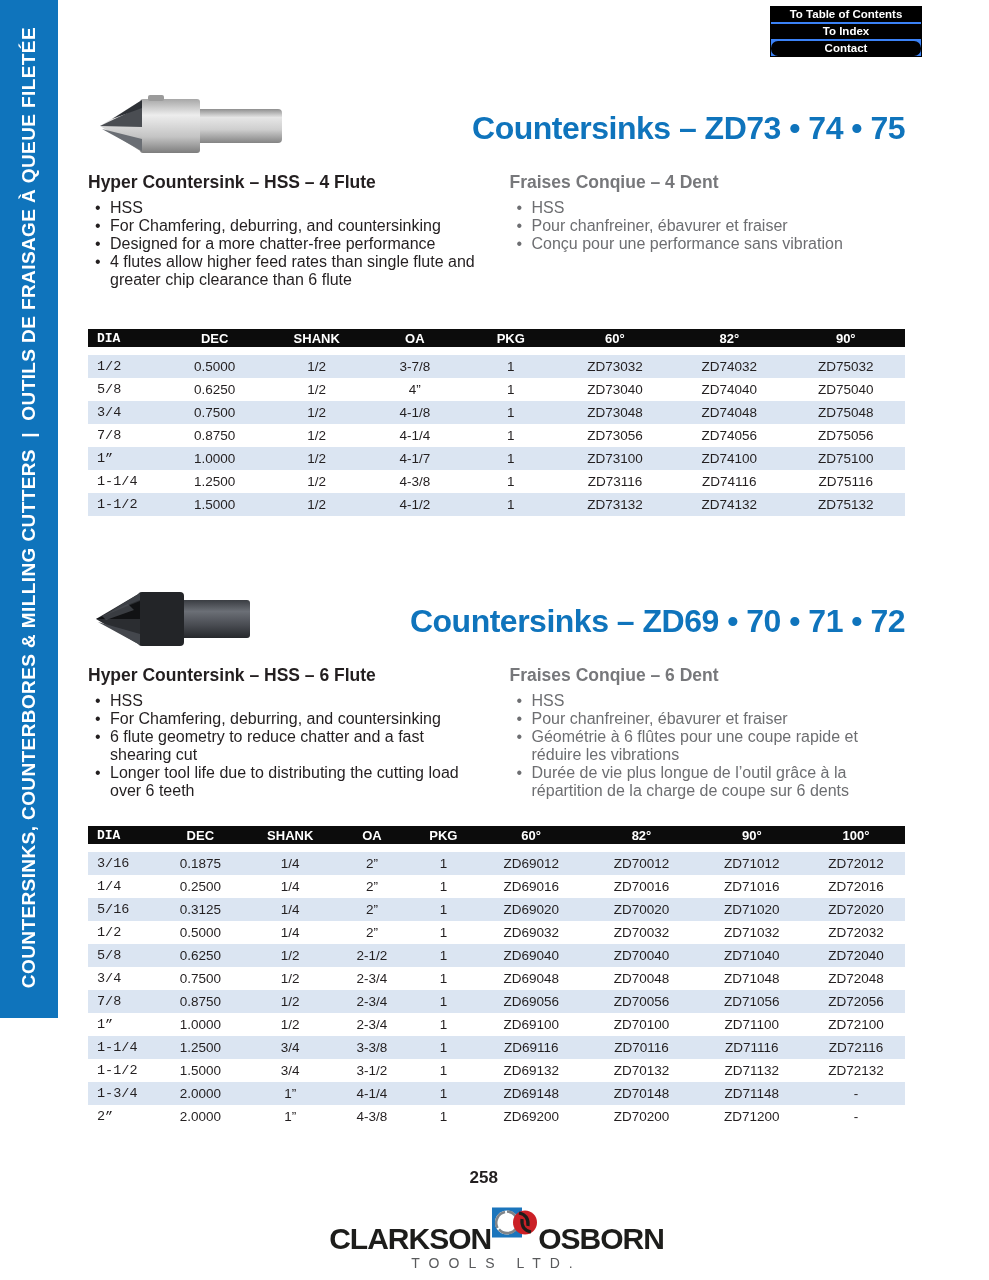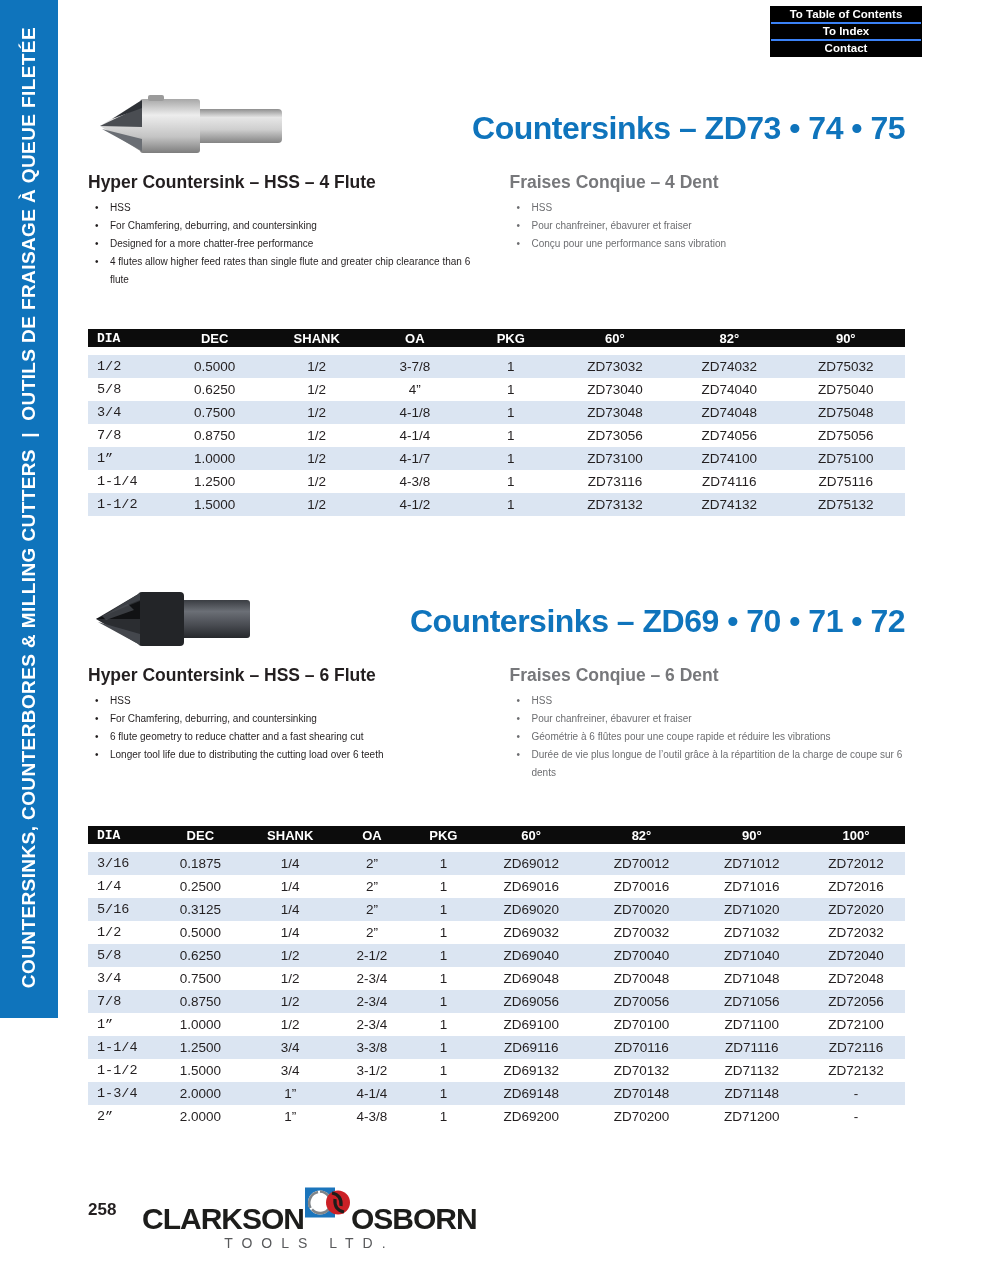--- a/index.html
+++ b/index.html
@@ -10,37 +10,37 @@
   
   .sidebar { position:absolute; left:0; top:0; width:58px; height:1018px; background:#0f74bc;
              display:flex; align-items:flex-end; justify-content:center; padding-bottom:30px; }
   .sidebar-text { writing-mode:vertical-rl; transform:rotate(180deg); color:#fff; font-weight:bold;
                   font-size:19px; letter-spacing:.4px; white-space:pre; }
 
   
   .nav { position:absolute; top:6px; left:770px; width:152px; border:1px solid #000; background:#3b82f6; }
   .nav button { display:block; width:100%; border:0; margin:0 0 2px 0; padding:0; height:15px; line-height:15px;
                 background:#000; color:#fff; font-family:inherit; font-weight:bold; font-size:11.5px; cursor:pointer; }
-  .nav button:last-child { margin-bottom:0; }
+  .nav button:last-child { margin-bottom:0;border-radius:7px; }
 
   .content { position:absolute; left:88px; top:0; width:817px; }
 
   .sec-head { display:flex; align-items:center; height:70px; }
   .sec1 .sec-head { margin-top:93px; }
   .sec2 .sec-head { margin-top:70px; }
   .sec-head .photo { flex:0 0 auto; }
   .sec-head .title { flex:1; text-align:right; color:#0f74bc; font-weight:bold; font-size:32px; letter-spacing:-.5px; }
 
   .cols { display:flex; gap:26px; margin-top:10px; min-height:148px; }
   .col { flex:1; min-width:0; }
   .col h3 { margin:0 0 7px 0; font-size:17.5px; line-height:1.1; }
   .col.en h3 { color:#231f20; }
   .col.fr h3 { color:#77787b; }
   ul.bullets { margin:0; padding:0 0 0 7px; list-style:none; }
-  ul.bullets li { position:relative; padding-left:15px; font-size:10px; line-height:18px; color:#231f20; }
+  ul.bullets li { position:relative; padding-left:15px; font-size:16px; line-height:18px; color:#231f20; }
   ul.bullets li::before { content:"\2022"; position:absolute; left:0; }
   .col.fr ul.bullets li { color:#6d6e71; }
 
   table.tbl { width:100%; border-collapse:separate; border-spacing:0; margin-top:8px; }
   .sec2 table.tbl { margin-top:12px; }
   table.tbl th { background:#0c0c0c; color:#fff; font-size:13px; font-weight:bold; height:26px;
                  border-bottom:8px solid #fff; text-align:center; padding:0; }
   table.tbl td { font-size:13.5px; height:23px; text-align:center; color:#231f20; padding:0; }
   table.tbl tbody tr:nth-child(odd) { background:#dbe5f2; }
   table.tbl th:first-child, table.tbl td:first-child { text-align:left; padding-left:9px;font-family:Liberation Mono, monospace; }
@@ -49,21 +49,21 @@
   .cols8 th:nth-child(3){width:12%}  .cols8 th:nth-child(4){width:12%}
   .cols8 th:nth-child(5){width:11.5%}.cols8 th:nth-child(6){width:14%}
   .cols8 th:nth-child(7){width:14%}  .cols8 th:nth-child(8){width:14.5%}
 
   .cols9 th:nth-child(1){width:8%}   .cols9 th:nth-child(2){width:11.5%}
   .cols9 th:nth-child(3){width:10.5%}.cols9 th:nth-child(4){width:9.5%}
   .cols9 th:nth-child(5){width:8%}   .cols9 th:nth-child(6){width:13.5%}
   .cols9 th:nth-child(7){width:13.5%}.cols9 th:nth-child(8){width:13.5%}
   .cols9 th:nth-child(9){width:12%}
 
-  .footer { display:flex; align-items:center; margin-top:40px; }
+  .footer { display:flex; align-items:center; margin-top:40px;flex-direction:column; }
   .page-num { font-size:17px; font-weight:bold; color:#231f20; width:54px; }
   .brand { text-align:center; }
   .brand-row { display:flex; align-items:center; }
   .brand-word { font-size:30px; font-weight:bold; letter-spacing:-1px; color:#1d1d1b; line-height:1;margin-top:36px; }
   .brand-icon { width:45px; height:33px; margin:0 1px; position:relative; top:1px; }
   .brand-sub { font-size:14px; letter-spacing:9px; color:#58595b; margin-top:1px; }
 </style>
 </head>
 <body>
 

